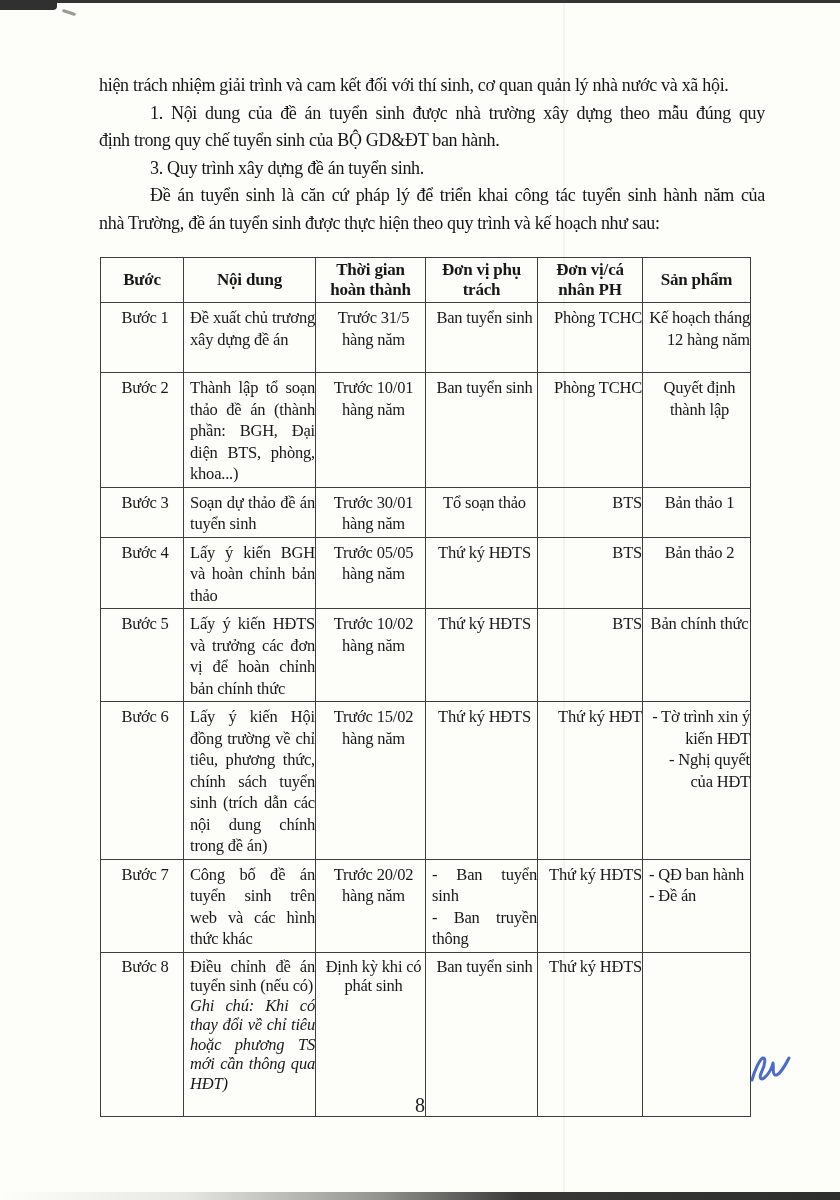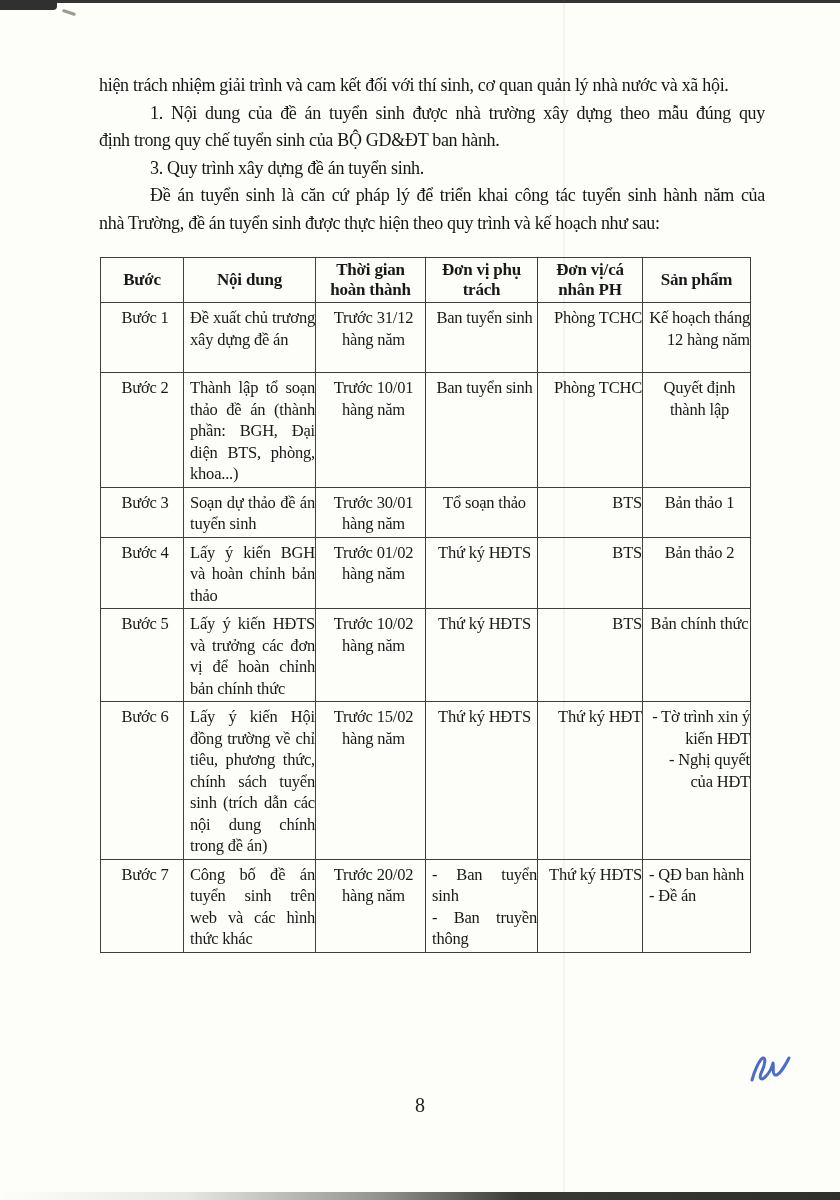--- a/index.html
+++ b/index.html
@@ -89,21 +89,21 @@
     <th>Bước</th>
     <th>Nội dung</th>
     <th>Thời gian hoàn thành</th>
     <th>Đơn vị phụ trách</th>
     <th>Đơn vị/cá nhân PH</th>
     <th>Sản phẩm</th>
   </tr>
   <tr style="height:70px">
     <td class="c-step">Bước 1</td>
     <td class="c-content">Đề xuất chủ trương xây dựng đề án</td>
-    <td class="c-time">Trước 31/12 hàng năm</td>
+    <td class="c-time">Trước 31/5 hàng năm</td>
     <td class="c-unit">Ban tuyển sinh</td>
     <td class="c-coord">Phòng TCHC</td>
     <td class="c-prod al">Kế hoạch tháng 12 hàng năm</td>
   </tr>
   <tr style="height:104px">
     <td class="c-step">Bước 2</td>
     <td class="c-content">Thành lập tổ soạn thảo đề án (thành phần: BGH, Đại diện BTS, phòng, khoa...)</td>
     <td class="c-time">Trước 10/01 hàng năm</td>
     <td class="c-unit">Ban tuyển sinh</td>
     <td class="c-coord">Phòng TCHC</td>
@@ -113,21 +113,21 @@
     <td class="c-step">Bước 3</td>
     <td class="c-content">Soạn dự thảo đề án tuyển sinh</td>
     <td class="c-time">Trước 30/01 hàng năm</td>
     <td class="c-unit">Tổ soạn thảo</td>
     <td class="c-coord">BTS</td>
     <td class="c-prod">Bản thảo 1</td>
   </tr>
   <tr style="height:67px">
     <td class="c-step">Bước 4</td>
     <td class="c-content">Lấy ý kiến BGH và hoàn chỉnh bản thảo</td>
-    <td class="c-time">Trước 01/02 hàng năm</td>
+    <td class="c-time">Trước 05/05 hàng năm</td>
     <td class="c-unit">Thứ ký HĐTS</td>
     <td class="c-coord">BTS</td>
     <td class="c-prod">Bản thảo 2</td>
   </tr>
   <tr style="height:79px">
     <td class="c-step">Bước 5</td>
     <td class="c-content">Lấy ý kiến HĐTS và trưởng các đơn vị để hoàn chỉnh bản chính thức</td>
     <td class="c-time">Trước 10/02 hàng năm</td>
     <td class="c-unit">Thứ ký HĐTS</td>
     <td class="c-coord">BTS</td>
@@ -145,20 +145,31 @@
   <tr style="height:87px">
     <td class="c-step">Bước 7</td>
     <td class="c-content">Công bố đề án tuyển sinh trên web và các hình thức khác</td>
     <td class="c-time">Trước 20/02 hàng năm</td>
     <td class="c-unit jl">- Ban tuyển sinh
 - Ban truyền thông</td>
     <td class="c-coord">Thứ ký HĐTS</td>
     <td class="c-prod jl">- QĐ ban hành
 - Đề án</td>
   </tr>
+  <tr style="height:164px" class="r8">
+    <td class="c-step">Bước 8</td>
+    <td class="c-content">
+      <div>Điều chỉnh đề án tuyển sinh (nếu có)</div>
+      <div class="note">Ghi chú: Khi có thay đổi về chỉ tiêu hoặc phương TS mới cần thông qua HĐT)</div>
+    </td>
+    <td class="c-time">Định kỳ khi có phát sinh</td>
+    <td class="c-unit">Ban tuyển sinh</td>
+    <td class="c-coord">Thứ ký HĐTS</td>
+    <td class="c-prod"></td>
+  </tr>
 </tbody>
   </table>
 
 <div class="page-number">8</div>
 
 <svg class="pen-mark" width="48" height="42" viewBox="0 0 48 42">
   <path d="M6,30 C9,19 14,9 17,8 C20,7 19,15 16,21 C13,27 14,31 18,28 C23,24 26,17 27,13 C28,17 26,24 29,25 C32,26 38,18 43,8" fill="none" stroke="#2b52c0" stroke-width="3" stroke-linecap="round" stroke-linejoin="round" opacity="0.85"></path>
 </svg>
 
 </body></html>

